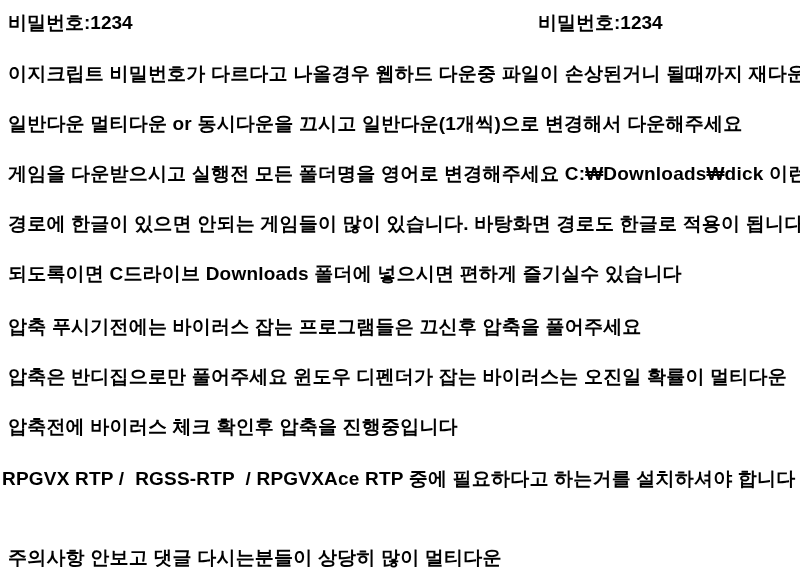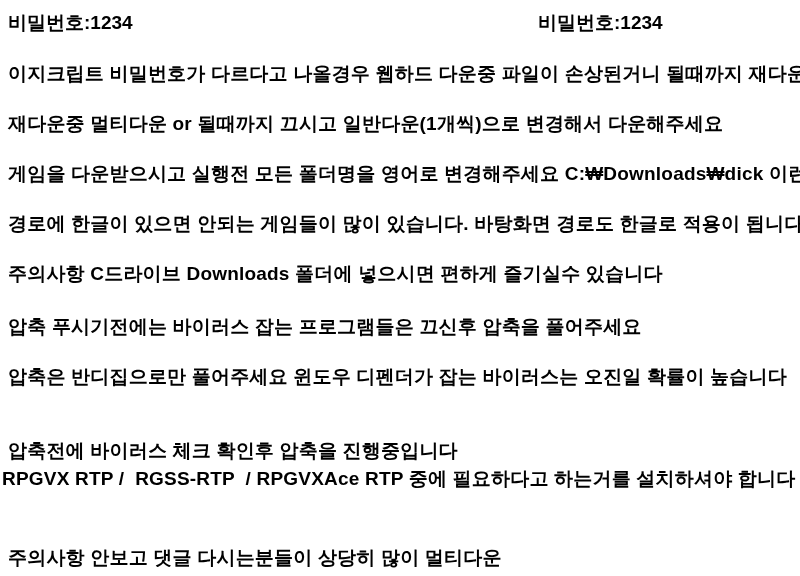--- a/index.html
+++ b/index.html
@@ -39,44 +39,44 @@
 <div class="page">
 
   <div class="abs" style="left:8px; top:10px;">비밀번호:1234</div>
   <div class="abs" style="left:538px; top:10px;">비밀번호:1234</div>
 
   <div class="abs para" style="left:8px; top:61px;">
     <div class="line">이지크립트 비밀번호가 다르다고 나올경우 웹하드 다운중 파일이 손상된거니 될때까지 재다운</div>
   </div>
 
   <div class="abs para" style="left:8px; top:111px;">
-    <div class="line">재다운중 멀티다운 or 될때까지 끄시고 일반다운(1개씩)으로 변경해서 다운해주세요</div>
+    <div class="line">일반다운 멀티다운 or 동시다운을 끄시고 일반다운(1개씩)으로 변경해서 다운해주세요</div>
   </div>
 
   <div class="abs para" style="left:8px; top:161px;">
     <div class="line">게임을 다운받으시고 실행전 모든 폴더명을 영어로 변경해주세요 C:₩Downloads₩dick 이런식</div>
   </div>
 
   <div class="abs para" style="left:8px; top:211px;">
     <div class="line">경로에 한글이 있으면 안되는 게임들이 많이 있습니다. 바탕화면 경로도 한글로 적용이 됩니다</div>
   </div>
 
   <div class="abs para" style="left:8px; top:261px;">
-    <div class="line">주의사항 C드라이브 Downloads 폴더에 넣으시면 편하게 즐기실수 있습니다</div>
+    <div class="line">되도록이면 C드라이브 Downloads 폴더에 넣으시면 편하게 즐기실수 있습니다</div>
   </div>
 
   <div class="abs para" style="left:8px; top:314px;">
     <div class="line">압축 푸시기전에는 바이러스 잡는 프로그램들은 끄신후 압축을 풀어주세요</div>
   </div>
 
   <div class="abs para" style="left:8px; top:364px;">
-    <div class="line">압축은 반디집으로만 풀어주세요 윈도우 디펜더가 잡는 바이러스는 오진일 확률이 높습니다</div>
+    <div class="line">압축은 반디집으로만 풀어주세요 윈도우 디펜더가 잡는 바이러스는 오진일 확률이 멀티다운</div>
   </div>
 
-  <div class="abs para" style="left:8px; top:438px;">
+  <div class="abs para" style="left:8px; top:414px;">
     <div class="line">압축전에 바이러스 체크 확인후 압축을 진행중입니다</div>
   </div>
 
   <div class="abs para" style="left:8px; top:466px;">
     <div class="line flush-left">RPGVX RTP /  RGSS-RTP  / RPGVXAce RTP 중에 필요하다고 하는거를 설치하셔야 합니다</div>
   </div>
 
   <div class="abs para" style="left:8px; top:545px;">
     <div class="line">주의사항 안보고 댓글 다시는분들이 상당히 많이 멀티다운</div>
   </div>

